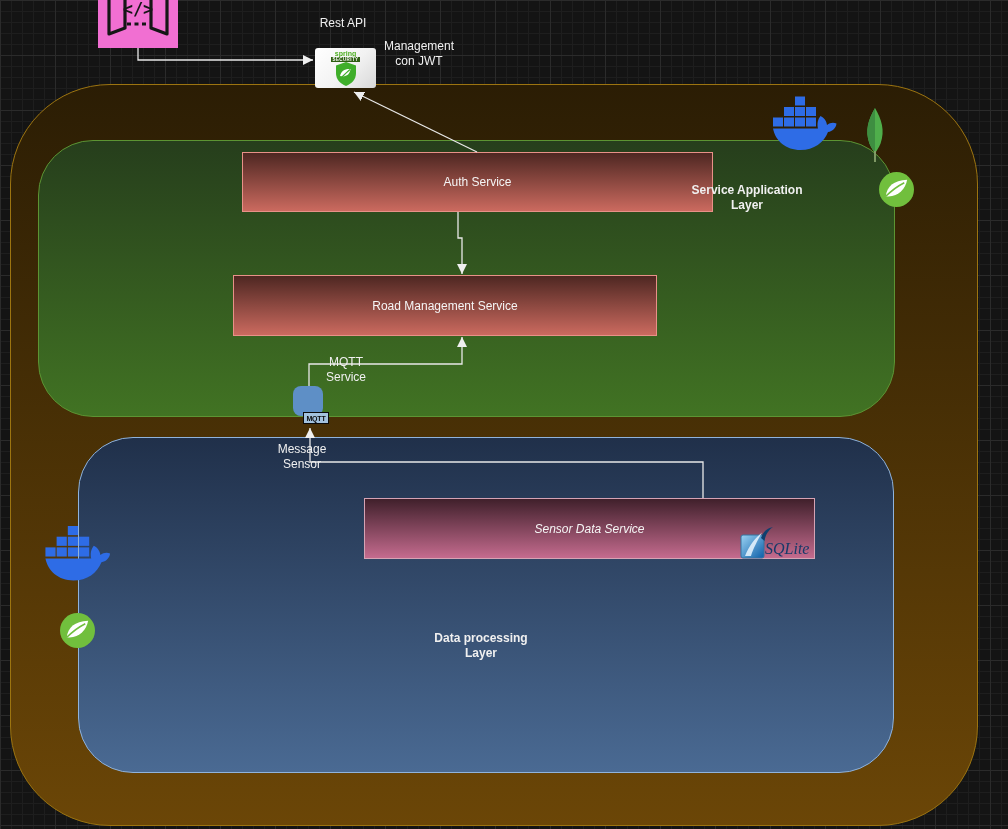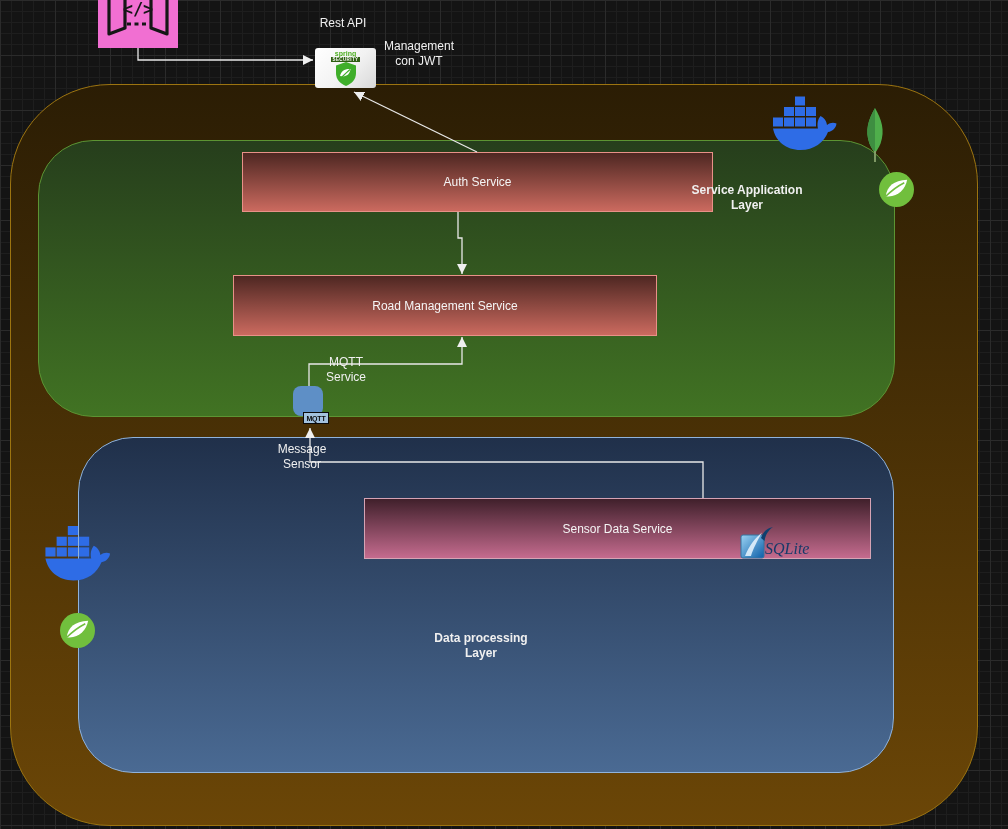--- a/index.html
+++ b/index.html
@@ -43,21 +43,21 @@
   .svc-red {
     background:linear-gradient(#4e2722, #cb6a5f);
     border:1px solid #e89188;
   }
   .svc-pink {
     background:linear-gradient(#40202b, #c46b8e);
     border:1px solid #d5a3b4;
   }
   .box-auth   { left:242px; top:152px; width:471px; height:60px; }
   .box-road   { left:233px; top:275px; width:424px; height:61px; }
-  .box-sensor { left:364px; top:498px; width:507px; height:61px; }
+  .box-sensor { left:364px; top:498px; width:451px; height:61px;font-style:italic; }
 
   
   #connectors { left:0; top:0; width:1008px; height:829px; z-index:4; pointer-events:none; }
   #connectors path.wire { stroke:#e8e8e8; stroke-width:1.3; fill:none; }
 
   
   .lbl { z-index:6; font-size:12px; text-align:center; transform:translateX(-50%);
          line-height:15px; white-space:nowrap; }
   .lbl-rest    { left:343px; top:16px; }
   .lbl-jwt     { left:419px; top:39px; }

